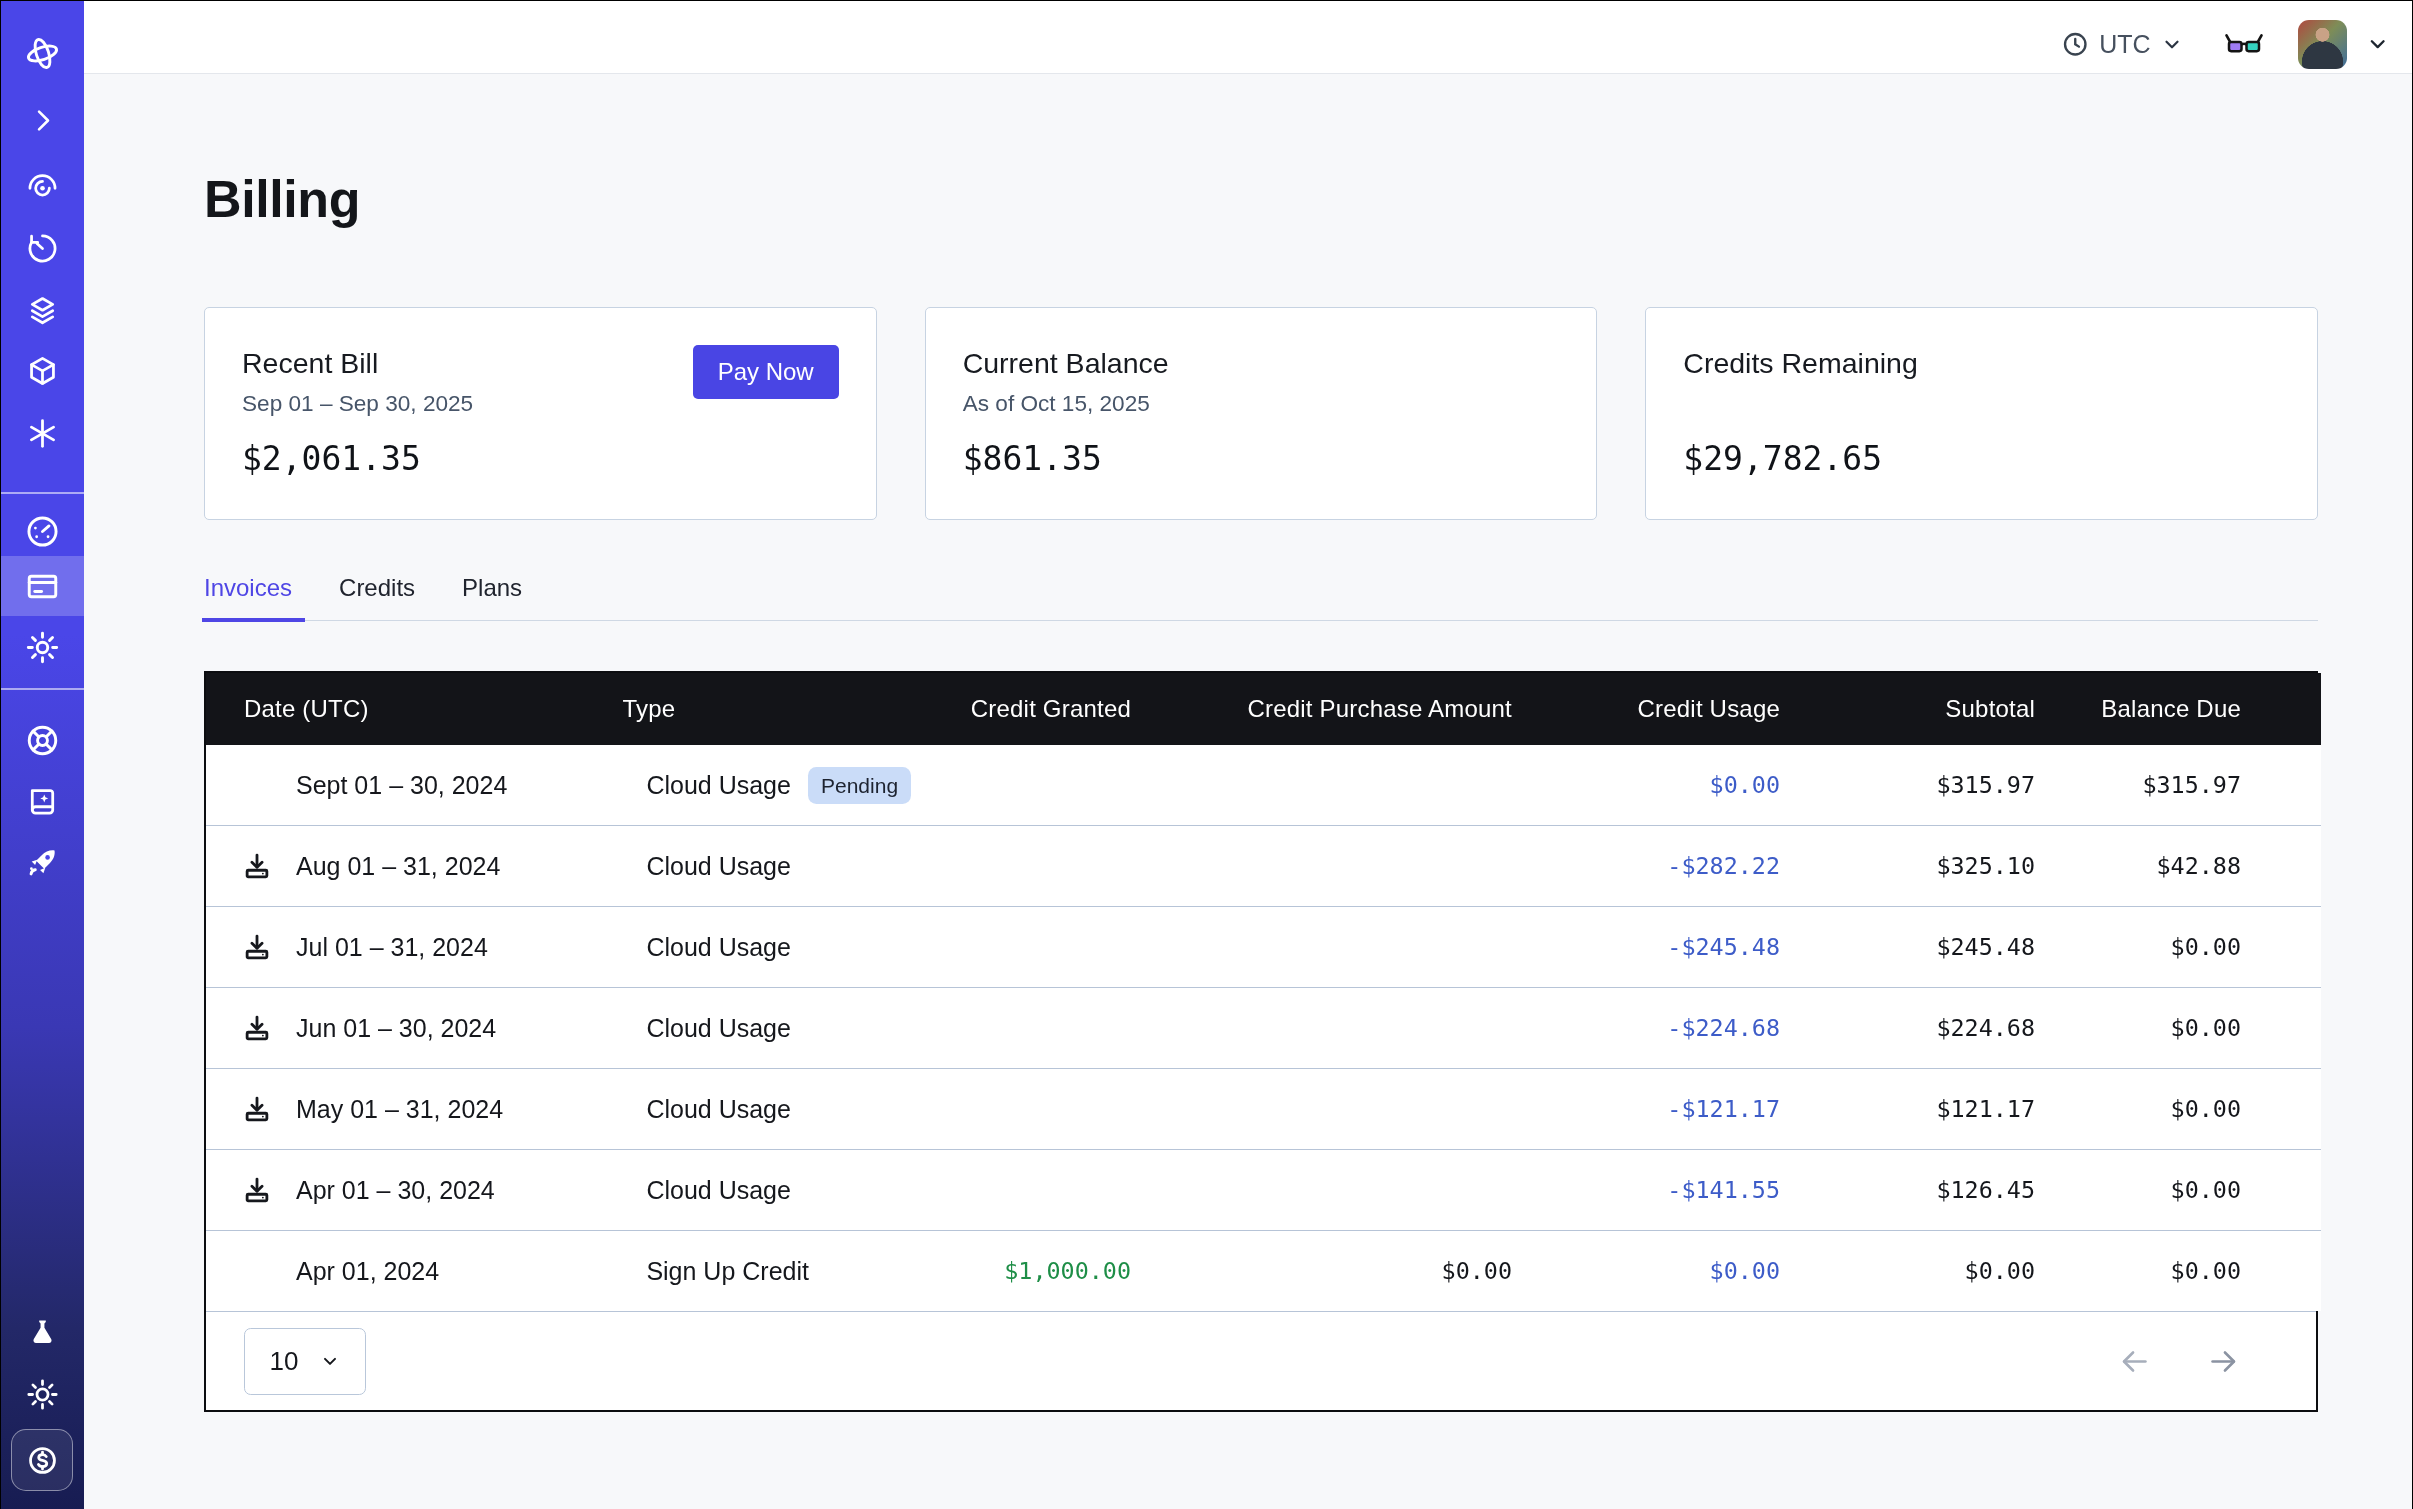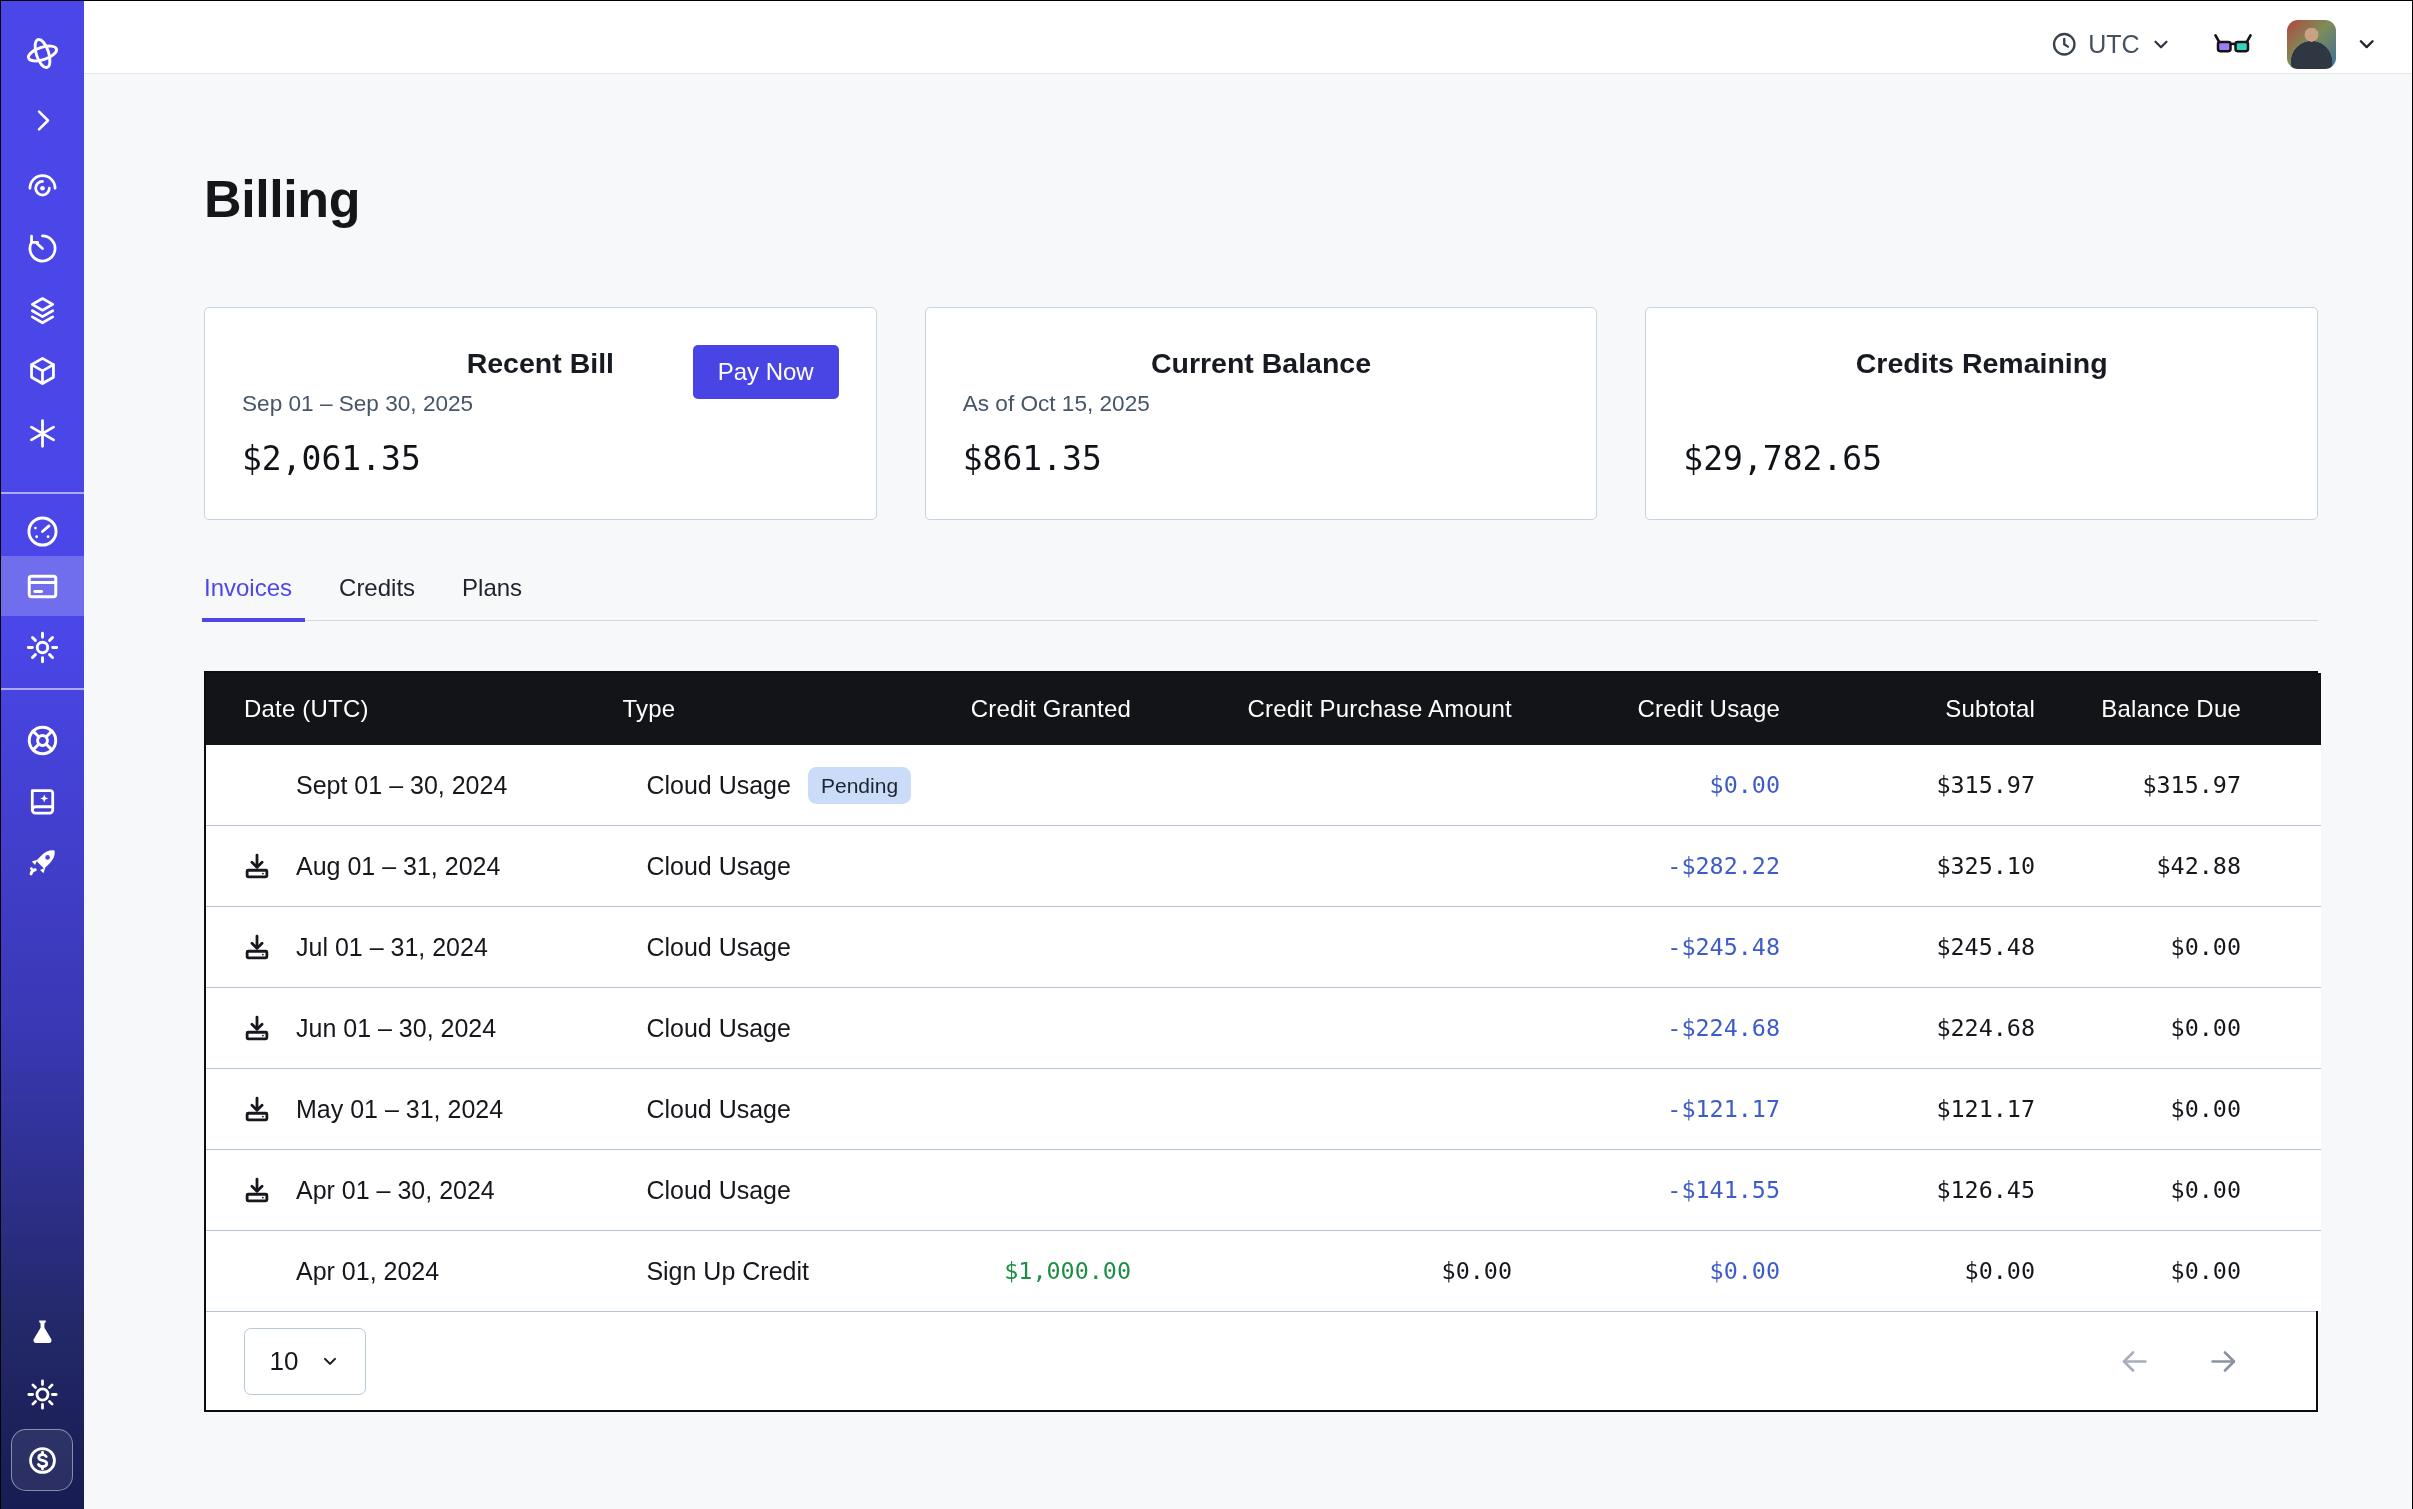--- a/index.html
+++ b/index.html
@@ -15,39 +15,39 @@
     align-items:center;justify-content:center;cursor:pointer;}
   .side-item.active{background:rgba(255,255,255,0.22);}
   .side-item svg{display:block;}
   .side-div{position:absolute;left:0;width:84px;height:1.7px;background:rgba(255,255,255,0.55);}
   .badge-box{width:60px;height:60px;border:1.7px solid rgba(255,255,255,0.45);
     border-radius:15px;background:rgba(255,255,255,0.08);display:flex;align-items:center;justify-content:center;}
 
   
   .topbar{position:absolute;left:84px;top:0;right:0;height:74px;background:#ffffff;
     border-bottom:1.7px solid #e4e7ec;box-sizing:border-box;}
-  .topbar-right{position:absolute;right:35px;top:0;height:88px;display:flex;align-items:center;gap:19px;}
+  .topbar-right{position:absolute;right:24px;top:0;height:88px;display:flex;align-items:center;gap:19px;}
   .tz-control{display:flex;align-items:center;gap:10px;cursor:pointer;}
   .tz-label{font-size:25px;color:#46505e;}
   .glasses{margin-left:22px;cursor:pointer;display:flex;align-items:center;}
   .avatar{width:49px;height:49px;border-radius:11px;margin-left:15px;cursor:pointer;
     background:
       radial-gradient(circle at 50% 30%, #c9a286 0 16%, rgba(0,0,0,0) 17%),
       radial-gradient(circle at 50% 85%, #2e3742 0 42%, rgba(0,0,0,0) 43%),
       linear-gradient(135deg,#b0483f 0%,#7e8d57 45%,#3e6d9d 100%);}
   .caret{cursor:pointer;display:flex;align-items:center;}
 
   
   main{position:absolute;left:84px;top:74px;right:0;bottom:0;padding:99px 95px 0 120px;box-sizing:border-box;}
   .page-title{font-size:52px;font-weight:600;color:#14161a;letter-spacing:-0.4px;line-height:1;margin:0;}
 
   .cards{display:flex;gap:48px;margin-top:82px;}
   .card{flex:1;height:213px;background:#fff;border:1.7px solid #c7d3e2;border-radius:5px;
     box-sizing:border-box;padding:38px 37px;position:relative;}
-  .card-title{font-size:28.5px;font-weight:700;color:#171a20;line-height:1.2;text-align:center;}
+  .card-title{font-size:28.5px;font-weight:400;color:#171a20;line-height:1.2;}
   .card-sub{font-size:22.6px;color:#475569;margin-top:10px;min-height:28.5px;line-height:1.2;}
   .card-amount{font-size:33px;color:#101318;margin-top:20px;}
   .paynow{position:absolute;right:37px;top:37px;height:54px;padding:0 25px;border:none;
     background:var(--accent,#4945e4);color:#fff;font-size:24px;font-weight:500;border-radius:5px;
     font-family:inherit;cursor:pointer;display:flex;align-items:center;}
 
   .tabs{display:flex;gap:47px;margin-top:54px;border-bottom:1.7px solid #cfd8e4;}
   .tab{font-size:24px;padding-bottom:18.4px;color:#20242e;cursor:pointer;position:relative;}
   .tab.active{color:#4f46e5;font-weight:500;}
   .tab.active::after{content:"";position:absolute;left:-1.7px;right:-13.4px;bottom:-1.7px;height:4.2px;background:#4f46e5;}

